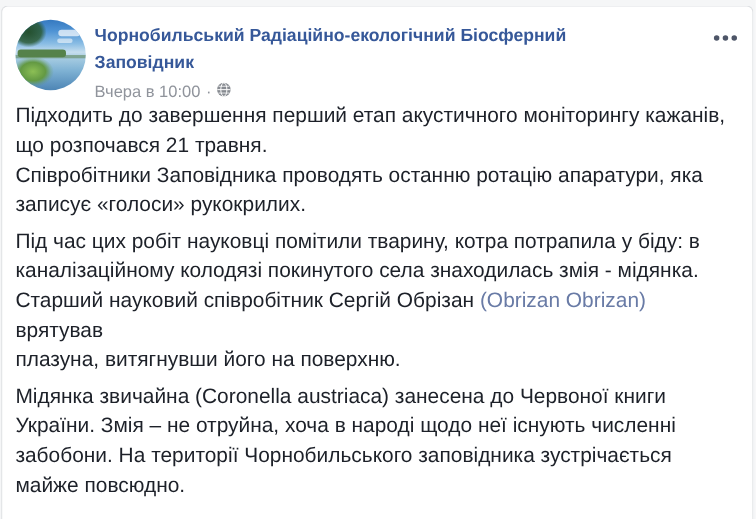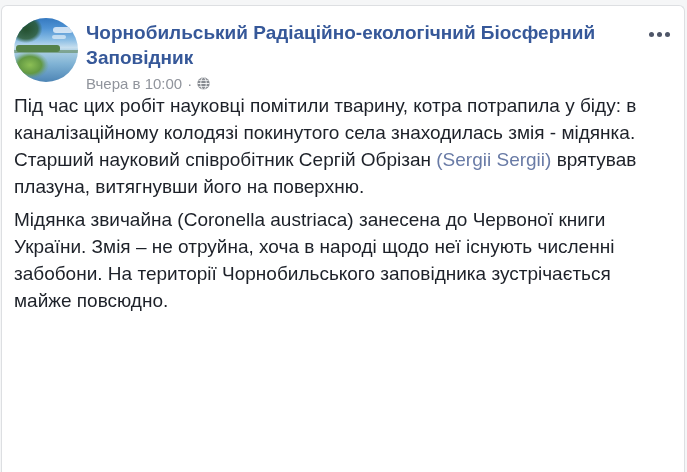--- a/index.html
+++ b/index.html
@@ -28,24 +28,24 @@
   .av-cloud2 { position:absolute; right:12px; top:17px; width:14px; height:4px; border-radius:2px; background:rgba(255,255,255,0.55); }
   .av-tree { position:absolute; left:-9px; top:-7px; width:42px; height:36px;
     background:radial-gradient(closest-side, rgba(34,76,38,0.95), rgba(40,86,42,0.8) 55%, rgba(40,86,42,0) 78%); }
   .av-treeline { position:absolute; left:2px; top:27px; width:44px; height:7px; border-radius:3px; background:#55824a; }
   .av-shore { position:absolute; left:0; top:32px; width:64px; height:3px; background:rgba(90,130,80,0.55); }
   .av-bush { position:absolute; left:-3px; top:33px; width:38px; height:28px;
     border-radius:50% 60% 45% 50%;
     background:radial-gradient(closest-side, #8cbf55, #639943 60%, rgba(99,153,67,0.25) 85%, rgba(99,153,67,0)); }
   .header-text { margin-left:8px; padding-top:2px; min-width:0; }
   .page-name {
-    display:block; font-size:19px; font-weight:bold; color:#365899;
+    display:block; font-size:16px; font-weight:bold; color:#365899;
     line-height:25px; white-space:pre-line; text-decoration:none; cursor:pointer;
   }
-  .meta { margin-top:5px; display:flex; align-items:center; font-size:15px; color:#90949c; }
+  .meta { margin-top:5px; display:flex; font-size:15px; color:#90949c; }
   .meta .ts { cursor:pointer; }
   .meta .sep { margin:0 5px; }
   .globe { display:block; }
   .more { position:absolute; right:10px; top:22px; display:flex; gap:3px; padding:4px; cursor:pointer; }
   .more .dot { width:5px; height:5px; border-radius:50%; background:#4e5668; }
   .content { padding:0 12px; font-size:19px; color:#1d2129; line-height:27px; }
   .title { margin:22px 0 12px; white-space:pre-line; }
   p.para { margin:0 0 6px; white-space:pre-line; }
   .mention { color:#697ba6; cursor:pointer; }
 </style>
@@ -82,23 +82,27 @@
 
     <div class="more">
       <span class="dot"></span>
       <span class="dot"></span>
       <span class="dot"></span>
     </div>
   </div>
 
   <div class="content">
     <div id="post-body">
+        <p class="para"><span>Підходить до завершення перший етап акустичного моніторингу кажанів,
+що розпочався 21 травня.
+Співробітники Заповідника проводять останню ротацію апаратури, яка
+записує «голоси» рукокрилих.</span></p>
         <p class="para"><span>Під час цих робіт науковці помітили тварину, котра потрапила у біду: в
 каналізаційному колодязі покинутого села знаходилась змія - мідянка.
-Старший науковий співробітник Сергій Обрізан </span><span class="mention">(Sergii Sergii)</span><span> врятував
+Старший науковий співробітник Сергій Обрізан </span><span class="mention">(Obrizan Obrizan)</span><span> врятував
 плазуна, витягнувши його на поверхню.</span></p>
         <p class="para"><span>Мідянка звичайна (Coronella austriaca) занесена до Червоної книги
 України. Змія – не отруйна, хоча в народі щодо неї існують численні
 забобони. На території Чорнобильського заповідника зустрічається
 майже повсюдно.</span></p>
       </div>
   </div>
 
 </div>
 

